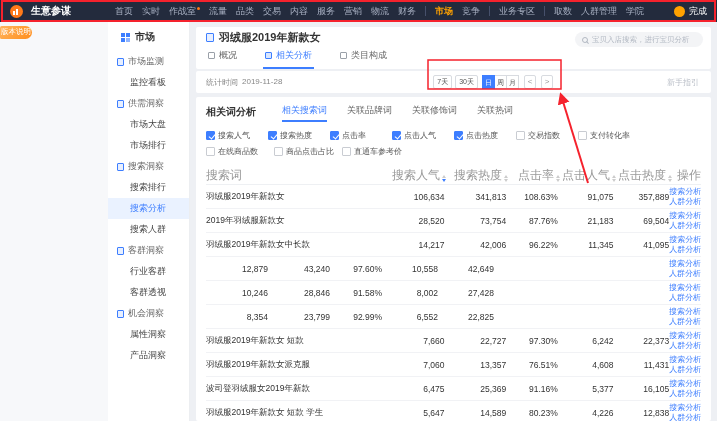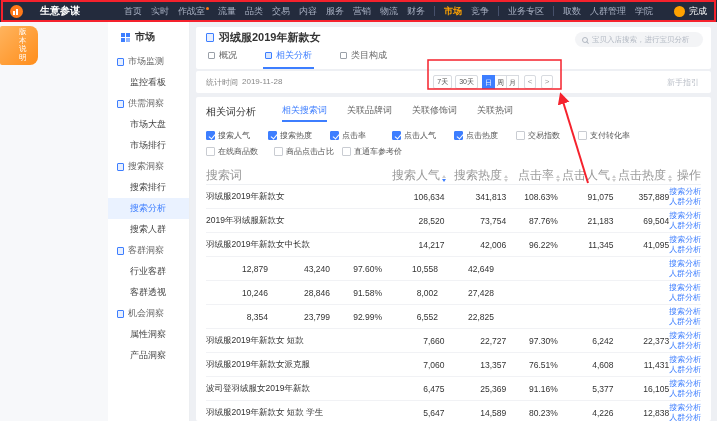--- a/index.html
+++ b/index.html
@@ -2,37 +2,37 @@
 <html><head>
 <meta charset="utf-8">
 <style>
 *{margin:0;padding:0;box-sizing:border-box}
 html,body{width:717px;height:421px;overflow:hidden;background:#eef0f4;
   font-family:"Liberation Sans","DejaVu Sans",sans-serif}
 body{position:relative}
 
 
 .topnav{height:22px;background:#232b3d;display:flex;align-items:center;padding:0 10px;color:#a9b1c3}
-.logo{display:flex;align-items:center;gap:17px}
+.logo{display:flex;align-items:center;gap:8px}
 .logo-icon{width:13px;height:13px;border-radius:50%;background:#ff7a1a;position:relative;flex:none}
 .logo-icon::after{content:"";position:absolute;left:3px;bottom:3px;width:2px;height:4px;background:#fff;
   box-shadow:3px 0 0 #fff,3px -2px 0 #fff}
 .logo-text{color:#fff;font-size:10px;font-weight:bold}
 .nav-menu{display:flex;align-items:center;margin-left:44px;gap:9px;font-size:9px;white-space:nowrap}
 .nav-item{cursor:pointer;position:relative}
 .nav-item.active{color:#ffa200;font-weight:bold}
 .nav-dot{display:inline-block;width:3px;height:3px;border-radius:50%;background:#ff7a1a;vertical-align:super;margin-left:1px}
 .nav-sep{width:1px;height:10px;background:#46506b}
 .nav-user{margin-left:auto;display:flex;align-items:center;gap:4px;font-size:9px;color:#fff}
 .nav-user-icon{width:11px;height:11px;border-radius:50%;background:#ffa200}
 
 
 .version-tag{position:absolute;left:0;top:26px;z-index:30;width:32px;text-align:center;
   background:linear-gradient(135deg,#ffb45e,#ff8d1a);color:#fff;font-size:7.5px;line-height:1.15;
-  padding:2px 19px;border-radius:2px 8px 8px 2px}
+  padding:2px 1px;border-radius:2px 8px 8px 2px}
 
 
 .app{display:flex;height:399px}
 .gutter{width:108px;background:#f7f8fa}
 .sidebar{width:82px;background:#fff;border-right:1px solid #eceef1;padding-top:6px;font-size:9px;overflow:hidden}
 .side-module{display:flex;align-items:center;padding:2px 0 7px 12px;font-size:10px;font-weight:bold;color:#333}
 .module-icon{width:4px;height:4px;background:#3d7eff;box-shadow:5px 0 #3d7eff,0 5px #3d7eff,5px 5px #8fb4ff;
   margin:0 10px 5px 1px;flex:none}
 .side-group{display:flex;align-items:center;gap:4px;padding-left:9px;height:21px;color:#666;cursor:pointer}
 .group-icon{width:7px;height:8px;border:1px solid #3d7eff;border-radius:1px;background:#e7efff;flex:none}
@@ -66,21 +66,21 @@
 .seg-btn{width:13px;height:14px;line-height:13px;text-align:center;border:1px solid #d8dbe0;font-size:7px;color:#555;
   margin-left:-1px;background:#fff;cursor:pointer}
 .seg-btn.active{background:#3d7eff;border-color:#3d7eff;color:#fff;z-index:1;position:relative}
 .arrow-btn{width:12px;height:14px;border:1px solid #d8dbe0;border-radius:2px;text-align:center;line-height:12px;
   font-size:8px;color:#999;background:#fff;margin-left:2px;cursor:pointer}
 .guide-link{position:absolute;right:12px;color:#b9bec7;cursor:pointer}
 
 
 .content-card{margin-top:4px;flex:1;padding:7px 10px;display:flex;flex-direction:column;min-height:0;overflow:hidden}
 .section-row{display:flex;align-items:flex-end;gap:26px}
-.section-title{font-size:10px;font-weight:normal;color:#333;padding-bottom:3px}
+.section-title{font-size:10px;font-weight:bold;color:#333;padding-bottom:3px}
 .sub-tabs{display:flex;gap:20px;font-size:9px;color:#666}
 .sub-tab{padding-bottom:3px;border-bottom:2px solid transparent;cursor:pointer}
 .sub-tab.active{color:#3d7eff;border-bottom-color:#3d7eff}
 .filters{margin-top:8px}
 .filter-row{display:flex;margin-bottom:5px}
 .filter{display:flex;align-items:center;gap:3px;width:62px;font-size:8px;color:#555;cursor:pointer}
 .filter-row.second .filter{width:68px}
 .checkbox{width:9px;height:9px;border:1px solid #c9ccd2;border-radius:1px;background:#fff;position:relative;flex:none}
 .checkbox.checked{background:#3d7eff;border-color:#3d7eff}
 .checkbox.checked::after{content:"";position:absolute;left:2.5px;top:0.5px;width:3px;height:5px;

